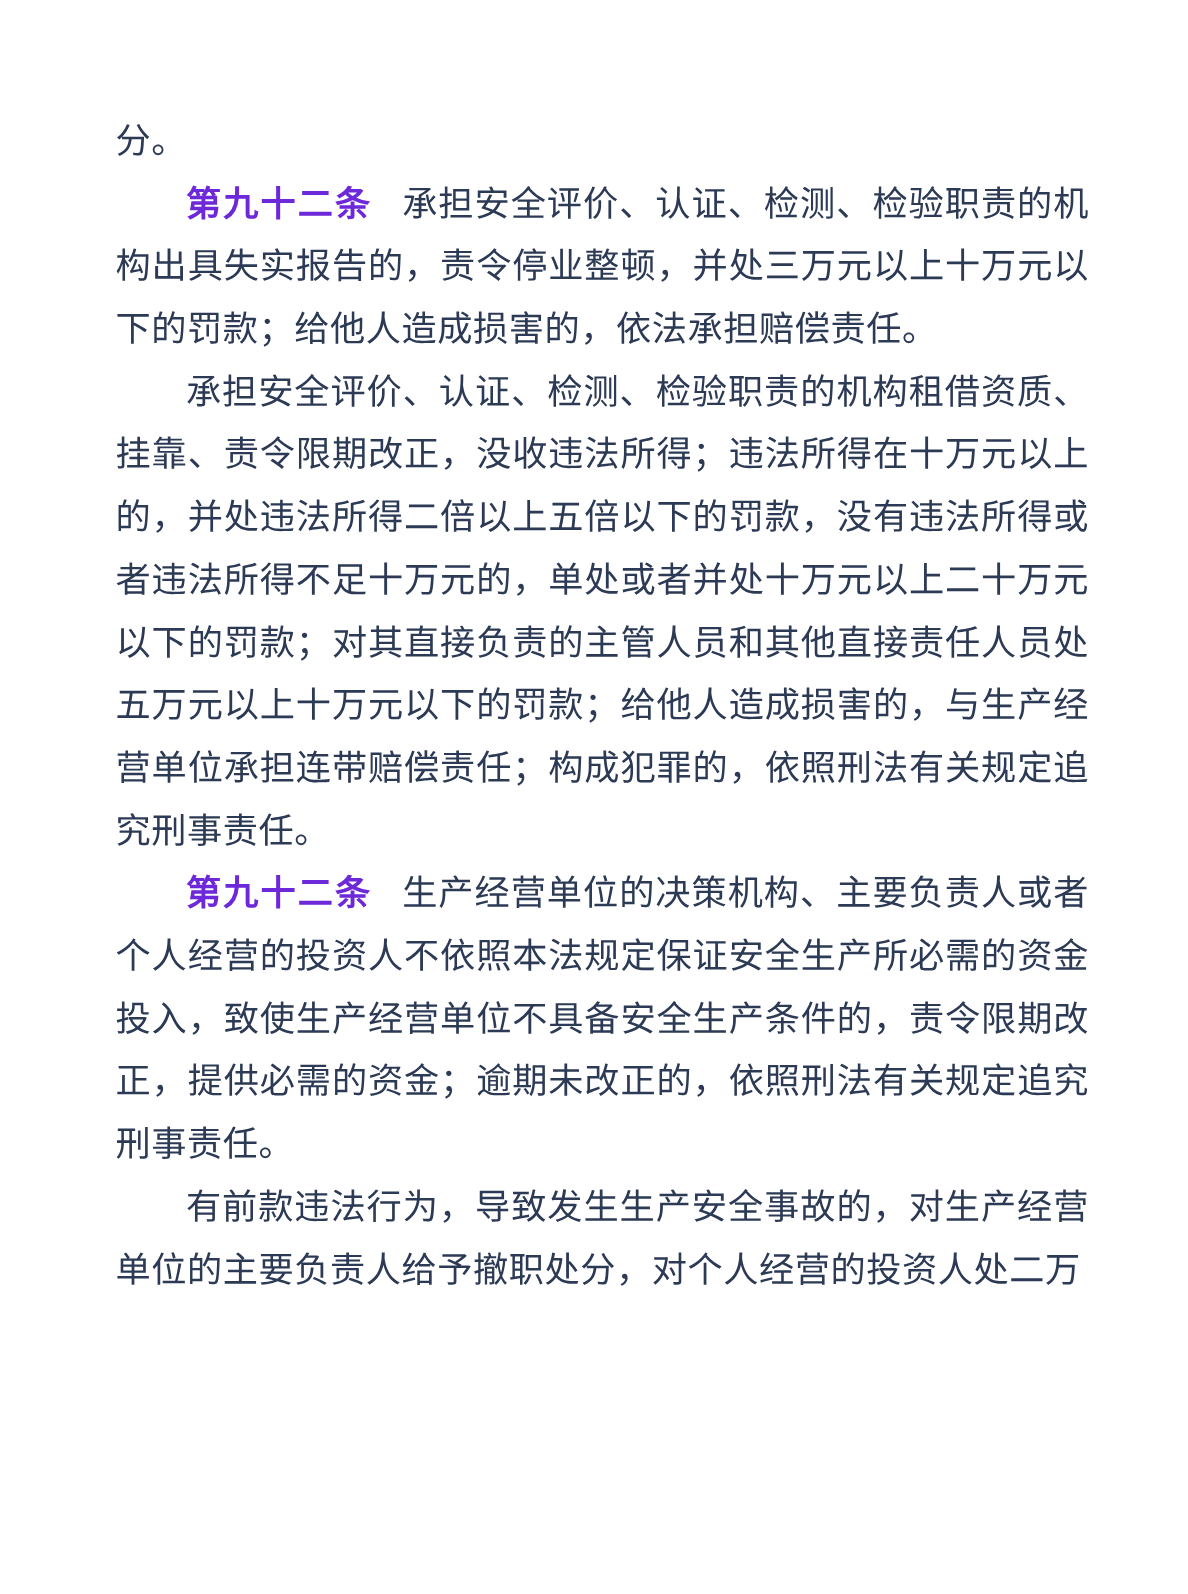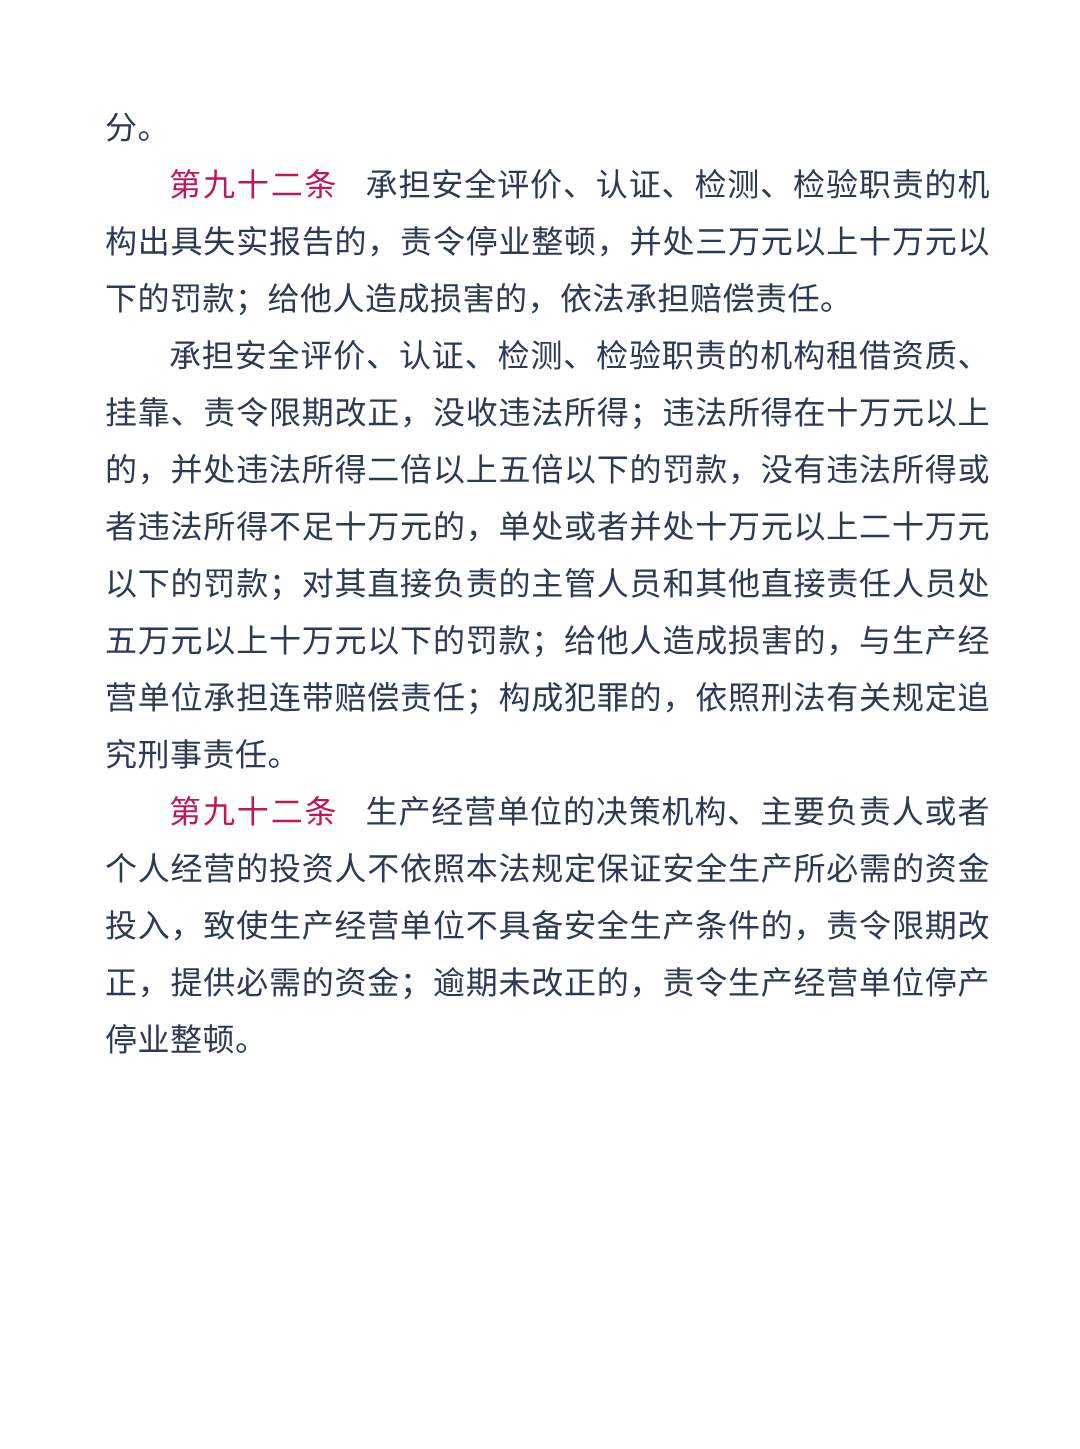--- a/index.html
+++ b/index.html
@@ -31,36 +31,37 @@
     text-justify: inter-character;
     text-indent: 2em;
     word-break: break-all;
     letter-spacing: 0.5px;
   }
   .para.no-indent {
     text-indent: 0;
   }
   .article-lead {
     font-family: "Liberation Sans", "DejaVu Sans", sans-serif;
-    font-weight: 400;
-    color: #be185d;
+    font-weight: 700;
+    color: #6d28d9;
     margin-right: 0.85em;
     letter-spacing: 1.5px;
   }
 </style>
 </head>
 <body>
 
 <div class="page">
   <div class="doc-body">
 
     <p class="para no-indent"><span>分。</span></p>
 
     <p class="para"><span class="article-lead">第九十二条</span><span>承担安全评价、认证、检测、检验职责的机构出具失实报告的，责令停业整顿，并处三万元以上十万元以下的罚款；给他人造成损害的，依法承担赔偿责任。</span></p>
 
     <p class="para"><span>承担安全评价、认证、检测、检验职责的机构租借资质、挂靠、责令限期改正，没收违法所得；违法所得在十万元以上的，并处违法所得二倍以上五倍以下的罚款，没有违法所得或者违法所得不足十万元的，单处或者并处十万元以上二十万元以下的罚款；对其直接负责的主管人员和其他直接责任人员处五万元以上十万元以下的罚款；给他人造成损害的，与生产经营单位承担连带赔偿责任；构成犯罪的，依照刑法有关规定追究刑事责任。</span></p>
 
 
-    <p class="para"><span class="article-lead">第九十二条</span><span>生产经营单位的决策机构、主要负责人或者个人经营的投资人不依照本法规定保证安全生产所必需的资金投入，致使生产经营单位不具备安全生产条件的，责令限期改正，提供必需的资金；逾期未改正的，责令生产经营单位停产停业整顿。</span></p>
+    <p class="para"><span class="article-lead">第九十二条</span><span>生产经营单位的决策机构、主要负责人或者个人经营的投资人不依照本法规定保证安全生产所必需的资金投入，致使生产经营单位不具备安全生产条件的，责令限期改正，提供必需的资金；逾期未改正的，依照刑法有关规定追究刑事责任。</span></p>
 
+    <p class="para"><span>有前款违法行为，导致发生生产安全事故的，对生产经营单位的主要负责人给予撤职处分，对个人经营的投资人处二万</span></p>
 
   </div>
 </div>
 
 </body></html>

